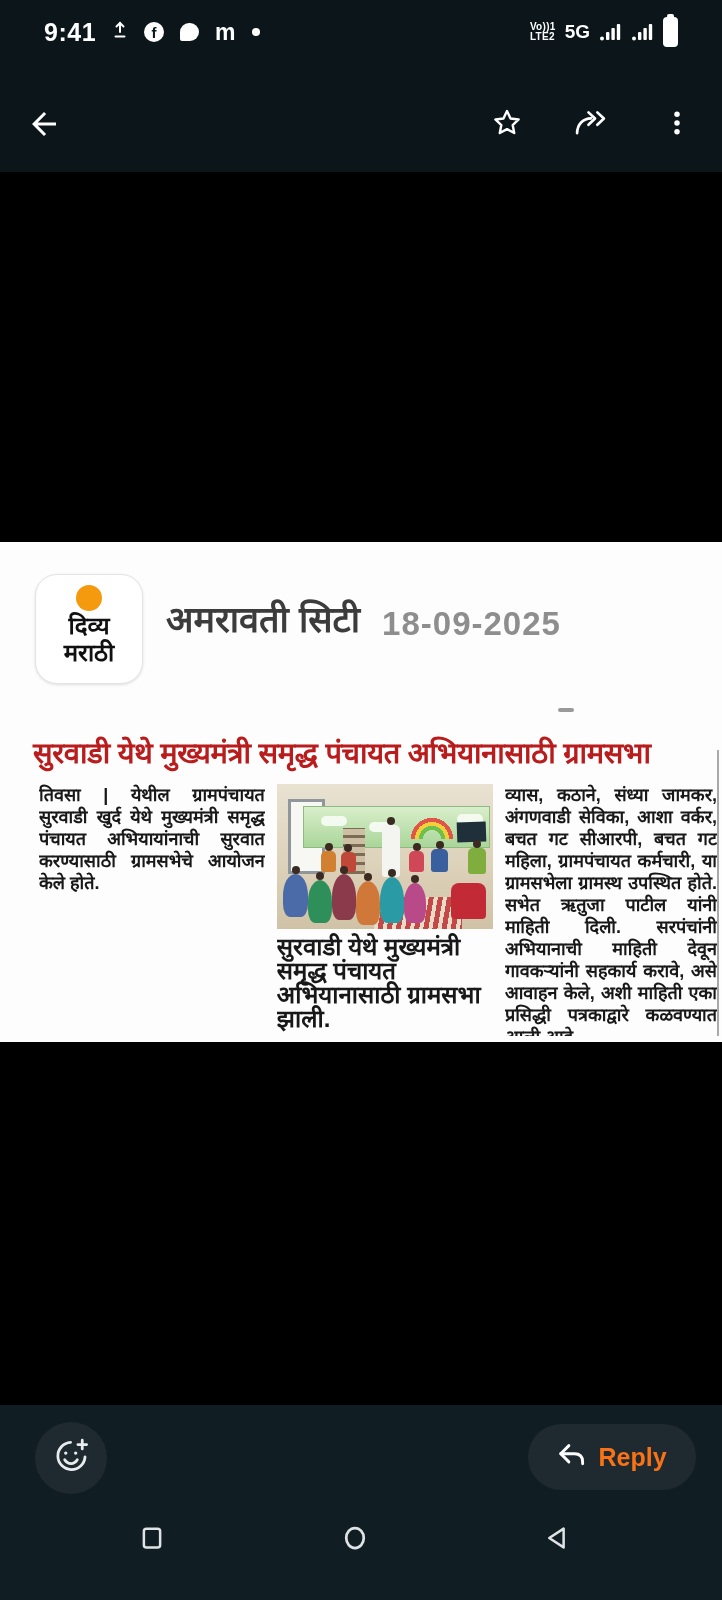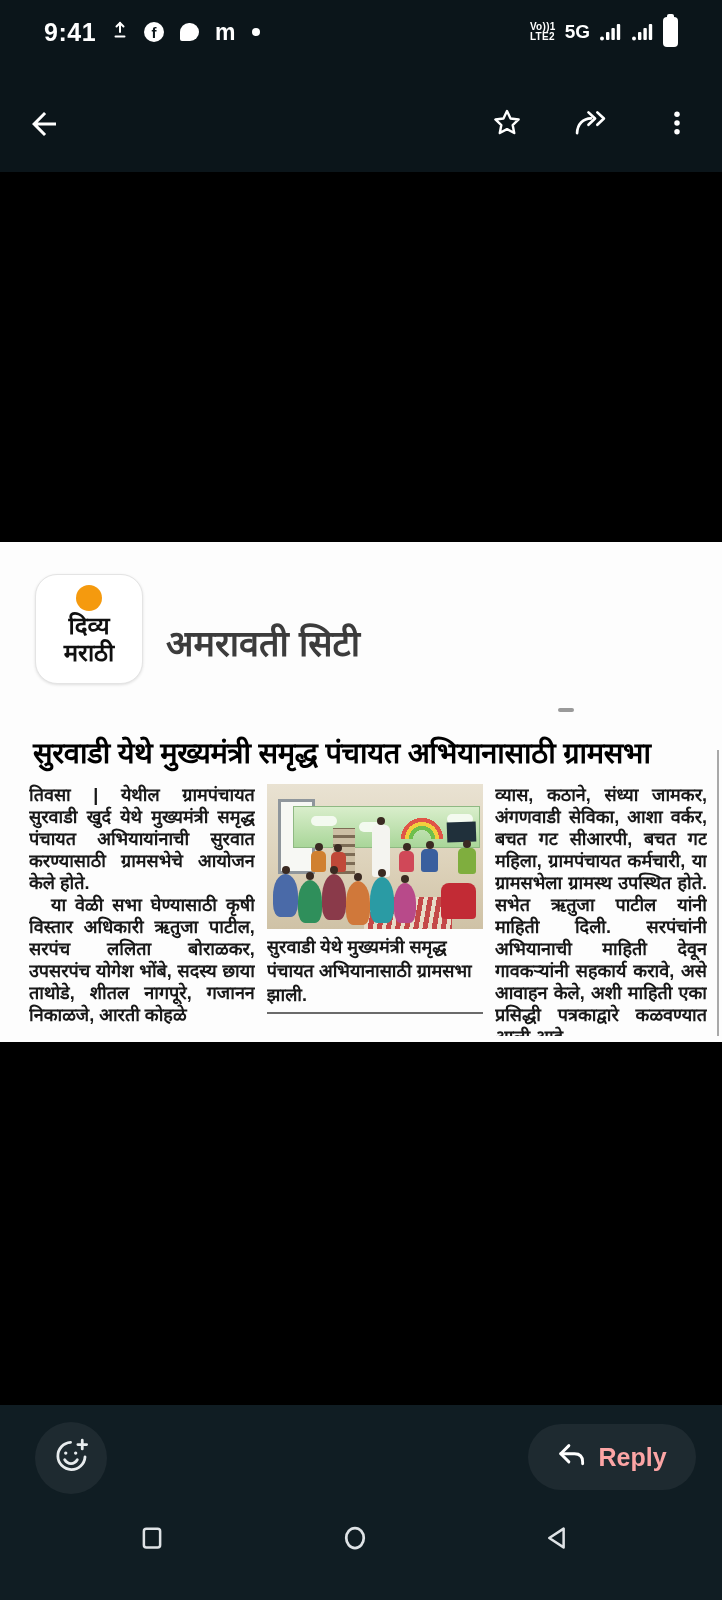--- a/index.html
+++ b/index.html
@@ -30,33 +30,33 @@
   .icon-btn { position:absolute; top:40px; width:38px; height:38px; display:flex; align-items:center; justify-content:center; }
   .star-btn { left:488px; }
   .fwd-btn { left:572px; }
   .menu-btn { left:658px; }
 
   
   .clipping { position:absolute; top:542px; left:0; width:722px; height:500px; background:#fdfdfd; color:#141414; overflow:hidden; }
   .brand-card { position:absolute; left:35px; top:32px; width:108px; height:110px; background:#fff; border:1px solid #e4e4e4; border-radius:22px; box-shadow:0 1px 3px rgba(0,0,0,.12); text-align:center; }
   .brand-dot { width:26px; height:26px; border-radius:50%; background:#f59a0e; margin:10px auto 1px; }
   .brand-l1,.brand-l2 { font-weight:800; font-size:24px; line-height:27px; color:#101010; }
-  .edition-row { position:absolute; left:166px; top:52px; display:flex; align-items:flex-end; gap:22px; white-space:nowrap;margin-top:24px; }
+  .edition-row { position:absolute; left:166px; top:52px; display:flex; align-items:flex-end; gap:22px; white-space:nowrap; }
   .edition { font-size:36px; font-weight:700; color:#3c3c3c; }
   .edition-date { font-size:33px; font-weight:700; color:#8e8e8e; letter-spacing:1px; }
   .artifact-dash { position:absolute; left:558px; top:166px; width:16px; height:4px; background:#9a9a9a; border-radius:2px; }
-  .headline { position:absolute; left:33px; top:190px; width:678px; font-size:29px; font-weight:800; color:#000000; white-space:nowrap; letter-spacing:-.3px; }
-  .cols { position:absolute; left:29px; top:242px; width:678px; height:252px; display:flex; gap:12px; overflow:hidden; }
+  .headline { position:absolute; left:33px; top:190px; width:678px; font-size:29px; font-weight:800; color:#b91c1c; white-space:nowrap; letter-spacing:-.3px; }
+  .cols { position:absolute; left:39px; top:242px; width:678px; height:252px; display:flex; gap:12px; overflow:hidden; }
   .col { text-align:justify; font-size:18px; line-height:22px; font-weight:600; color:#181818; overflow:hidden; }
   .col-left { width:230px; }
   .col-mid { width:220px; }
   .col-right { width:216px; }
   .col p { margin:0; }
   .col .indent { text-indent:22px; }
-  .caption { font-size:18px; line-height:24px; font-weight:800; margin-top:6px; text-align:left; }
+  .caption { font-size:24px; line-height:24px; font-weight:800; margin-top:6px; text-align:left; }
   .mid-rule { border:none; border-top:2px solid #6b6b6b; margin:5px 0 4px; width:100%; }
   .byline { font-size:18px; font-weight:700; white-space:nowrap; }
   .right-edge-rule { position:absolute; right:3px; top:208px; width:2px; height:286px; background:#a9a9a9; }
 
   
   .photo { position:relative; width:220px; height:145px; background:linear-gradient(#e9e2d2 0%, #ddd2ba 55%, #cfc2a6 100%); overflow:hidden; }
   .ph-mural { position:absolute; left:12%; right:3%; top:15%; height:29%; background:linear-gradient(#d9eecb, #a9d699); border:1px solid #8fb983; }
   .ph-rainbow { position:absolute; left:56%; top:17%; width:64px; height:30px; background:radial-gradient(circle at 50% 100%, rgba(0,0,0,0) 0 9px, #6fbf4d 9px 13px, #f2cf3d 13px 17px, #e05548 17px 21px, rgba(0,0,0,0) 21px); }
   .ph-cloud { position:absolute; width:26px; height:10px; border-radius:10px; background:#f6fbf2; opacity:.95; }
   .ph-window { position:absolute; left:5%; top:10%; width:17%; height:52%; background:#f7f8f4; border:3px solid #8f969c; }
@@ -64,21 +64,21 @@
   .ph-tv { position:absolute; right:5%; top:26%; width:13%; height:14%; background:#20303b; transform:rotate(-2deg); }
   .ph-person { position:absolute; border-radius:5px 5px 3px 3px; }
   .ph-head { position:absolute; width:8px; height:8px; border-radius:50%; background:#3a2a22; left:50%; top:-8px; transform:translateX(-50%); }
   .ph-mat { position:absolute; right:16%; bottom:0; width:40%; height:22%; background:repeating-linear-gradient(100deg,#c44848 0 5px, #e7dcc8 5px 9px); }
   .ph-bag { position:absolute; right:5%; bottom:7%; width:16%; height:25%; background:#c22b35; border-radius:8px 8px 4px 4px; }
 
   
   .bottom-bar { position:absolute; top:1405px; left:0; width:722px; height:195px; background:#101d23; }
   .emoji-btn { position:absolute; left:35px; top:17px; width:72px; height:72px; border-radius:50%; background:#1e2a30; display:flex; align-items:center; justify-content:center; }
   .reply-btn { position:absolute; right:26px; top:19px; width:168px; height:66px; border-radius:33px; background:#1e2a30; display:flex; align-items:center; justify-content:center; gap:11px; }
-  .reply-label { color:#fca5a5; font-size:25px; font-weight:700; }
+  .reply-label { color:#f97316; font-size:25px; font-weight:700; }
   .nav-row { position:absolute; left:0; top:108px; width:100%; height:60px; }
   .nav-ico { position:absolute; width:30px; height:30px; top:10px; }
   .nav-recents { left:137px; }
   .nav-home { left:340px; }
   .nav-back { left:543px; }
 </style>
 </head>
 <body>
 
 <div class="screen">
@@ -154,28 +154,28 @@
   </div>
 
   <div class="clipping">
     <div class="brand-card">
       <div class="brand-dot"></div>
       <div class="brand-l1">दिव्य</div>
       <div class="brand-l2">मराठी</div>
     </div>
     <div class="edition-row">
       <span class="edition">अमरावती सिटी</span>
+      <span class="edition-date">18-09-2025</span>
     </div>
     <div class="artifact-dash"></div>
     <div class="headline">सुरवाडी येथे मुख्यमंत्री समृद्ध पंचायत अभियानासाठी ग्रामसभा</div>
 
     <div class="cols">
       <div class="col col-left">
         <p>तिवसा | येथील ग्रामपंचायत सुरवाडी खुर्द येथे मुख्यमंत्री समृद्ध पंचायत अभियायांनाची सुरवात करण्यासाठी ग्रामसभेचे आयोजन केले होते.</p>
-        <p class="indent">या वेळी सभा घेण्यासाठी कृषी विस्तार अधिकारी ऋतुजा पाटील, सरपंच ललिता बोराळकर, उपसरपंच योगेश भोंबे, सदस्य छाया ताथोडे, शीतल नागपूरे, गजानन निकाळजे, आरती कोहळे</p>
       </div>
       <div class="col col-mid">
         <div class="photo" aria-label="Villagers seated in an anganwadi room with rainbow wall mural during the gram sabha">
           <div class="ph-window"></div>
           <div class="ph-mural"></div>
           <div class="ph-rainbow"></div>
           <div class="ph-cloud" style="left:20%; top:22%;"></div>
           <div class="ph-cloud" style="left:42%; top:26%;"></div>
           <div class="ph-cloud" style="left:82%; top:21%;"></div>
           <div class="ph-shelf"></div>

